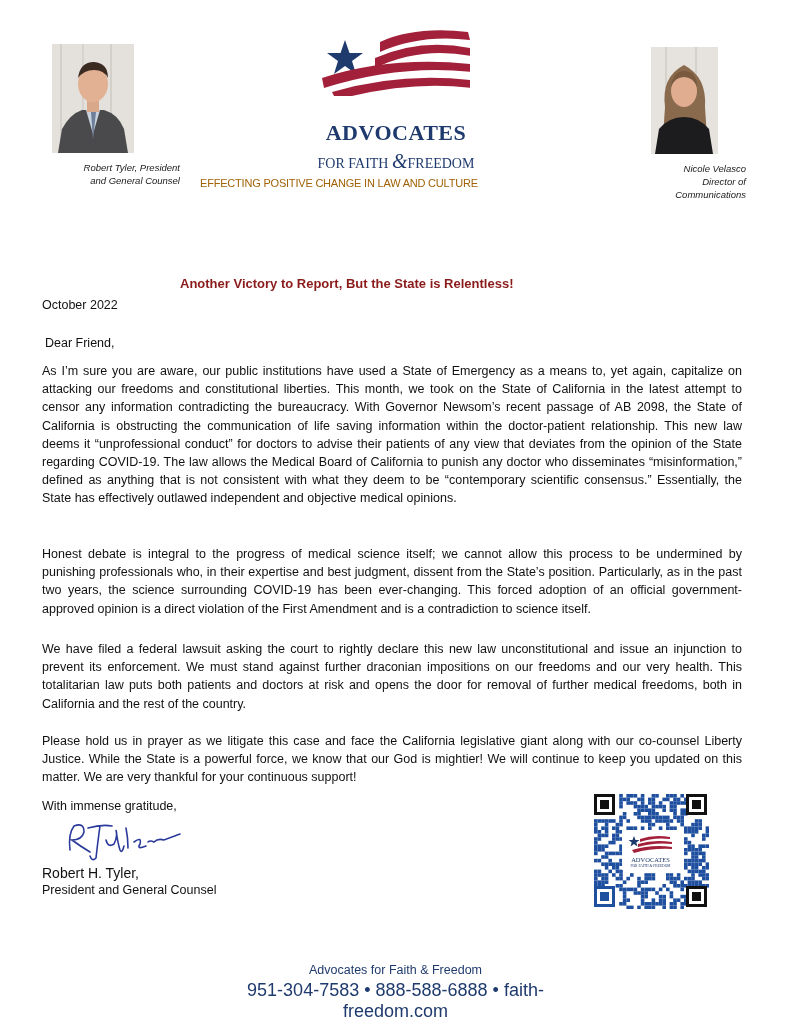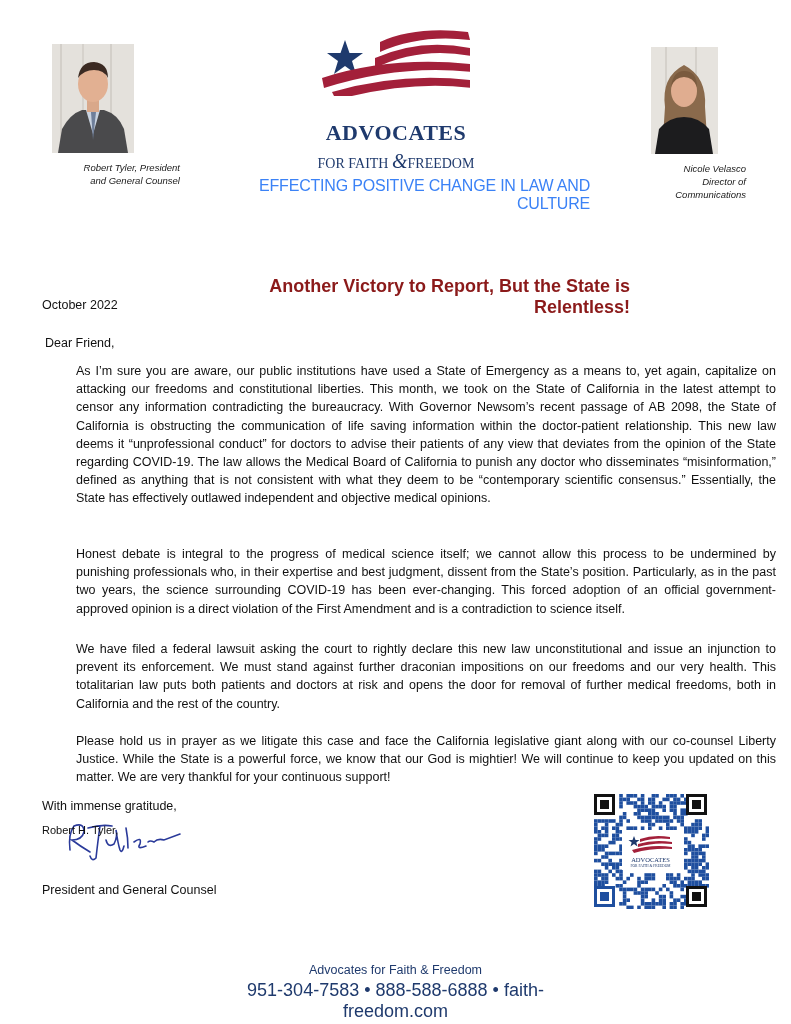--- a/index.html
+++ b/index.html
@@ -17,38 +17,38 @@
   .caption-right { left: 624px; top: 162px; width: 122px; }
 
   
   .logo-flag { position: absolute; left: 320px; top: 26px; width: 150px; height: 70px; }
   .logo-title { position: absolute; left: 290px; top: 120px; width: 212px; text-align: center;
                 font-family: "Liberation Serif", serif; font-weight: bold; font-size: 22px;
                 color: #1f3a6d; letter-spacing: 0.5px; }
   .logo-sub { position: absolute; left: 290px; top: 150px; width: 212px; text-align: center;
               font-family: "Liberation Serif", serif; font-size: 14px; color: #1f3a6d; }
   .logo-sub .amp { font-size: 20px; font-style: italic; }
-  .tagline { position: absolute; left: 200px; top: 177px; width: 390px; text-align: right;
-             font-size: 16px; color: #3b82f6; letter-spacing: -0.2px; }
+  .tagline { position: absolute; left: 200px; top: 177px; width: 390px; text-align: left;
+             font-size: 11px; color: #a16207; letter-spacing: -0.2px; }
 
   
   .date { left: 42px; top: 258px; font-size: 12.5px; margin-top: 40px; }
-  .headline { left: 180px; top: 276px; width: 450px; text-align: right; font-size: 18px;
+  .headline { left: 180px; top: 276px; width: 450px; text-align: left; font-size: 13px;
               font-weight: bold; color: #8b1a1a; }
   .salutation { left: 45px; top: 329px; font-size: 12.5px; margin-top: 7px; }
   .para { position: absolute; left: 42px; width: 700px; font-size: 12.5px; line-height: 18.2px;
-          text-align: justify; color: #111; margin-left: 34px; }
+          text-align: justify; color: #111; }
   .p1 { top: 362px; }
   .p2 { top: 545px; }
   .p3 { top: 640px; }
   .p4 { top: 732px; }
 
   .closing { left: 42px; top: 799px; font-size: 12.5px; }
   .signature { position: absolute; left: 62px; top: 818px; width: 130px; height: 44px; }
-  .signer-name { left: 42px; top: 824px; font-size: 11px; }
+  .signer-name { left: 42px; top: 865px; font-size: 14px; }
   .signer-title { left: 42px; top: 883px; font-size: 12.5px; }
 
   
   .qr { position: absolute; left: 592px; top: 792px; width: 117px; height: 117px; }
 
   
   .footer-org { left: 200px; top: 963px; width: 391px; text-align: center; font-size: 12.5px; color: #1f3a6d; }
   .footer-contact { left: 200px; top: 980px; width: 391px; text-align: center; font-size: 18px; color: #1f3a6d; }
 </style>
 </head>

